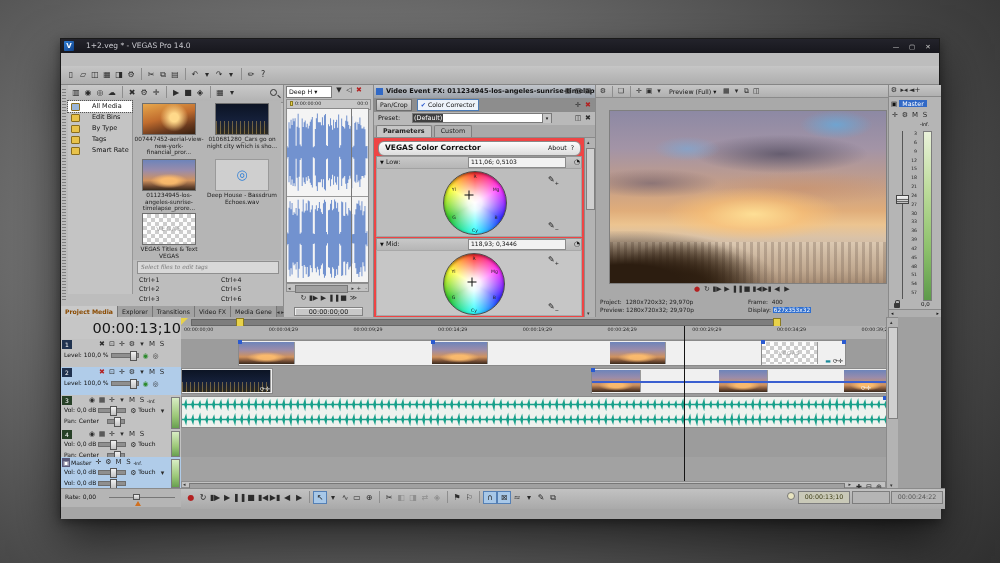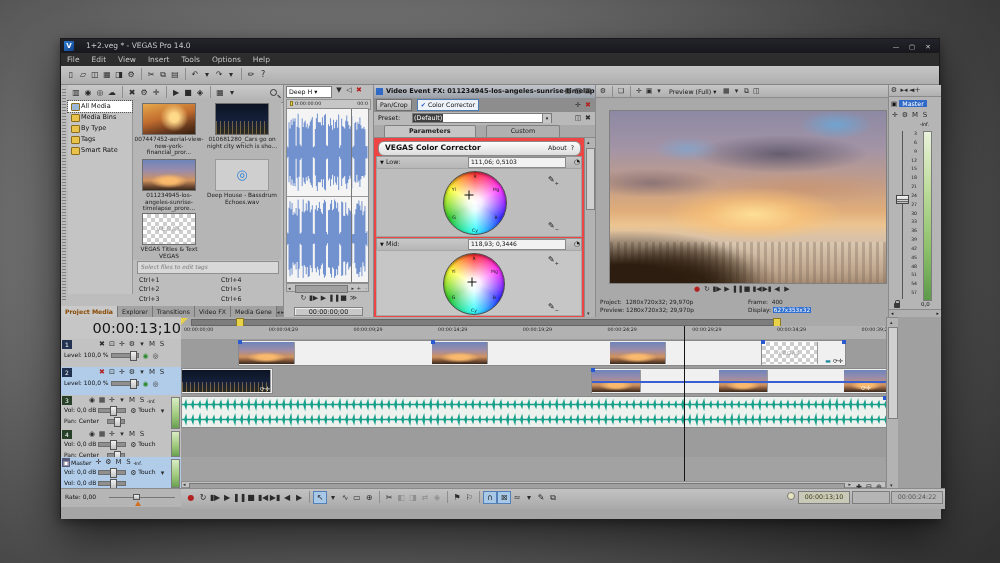--- a/index.html
+++ b/index.html
@@ -27,21 +27,21 @@
   .sep{display:inline-block;width:3px;height:12px;border-right:1px solid #8e8e8e;margin:0 3px 0 1px;vertical-align:top;}
   
   .dock{left:0;top:46px;width:880px;height:232px;}
   .panel{background:#bdbdbd;border-right:1px solid #8a8a8a;}
   .grip{position:absolute;left:1px;top:4px;bottom:4px;width:4px;background:repeating-linear-gradient(180deg,#7f7f7f 0 1px,transparent 1px 3px);}
   
   .mtb{position:absolute;left:7px;top:0;right:0;height:15px;background:linear-gradient(#c9c9c9,#b2b2b2);border-bottom:1px solid #8d8d8d;padding:1px 2px;}
   .searchic{position:absolute;right:6px;top:3px;width:7px;height:7px;border:1.2px solid #333;border-radius:50%;}
   .searchic::after{content:"";position:absolute;left:6px;top:6px;width:4px;height:1.2px;background:#333;transform:rotate(45deg);}
   .tree{position:absolute;left:7px;top:16px;width:64px;bottom:12px;background:#c4c4c4;border-right:1px solid #979797;font-size:6.5px;}
-  .titem{position:relative;height:11px;line-height:11px;padding-left:13px;white-space:nowrap;}
+  .titem{position:relative;height:11px;line-height:11px;padding-left:24px;white-space:nowrap;}
   .titem .fold{position:absolute;left:3px;top:2px;width:7px;height:6px;background:#e8c24a;border:1px solid #8a6d1d;border-radius:1px;}
   .titem.on{background:#fff;outline:1px dotted #555;}
   .thumbs{position:absolute;left:72px;top:16px;right:2px;bottom:46px;background:#b5b5b5;overflow:hidden;}
   .mcell{position:absolute;width:70px;text-align:center;font-size:5.8px;line-height:6.5px;color:#1c1c1c;}
   .mthumb{width:52px;height:30px;margin:0 auto 1px;border:1px solid #6f6f6f;background:#888;position:relative;}
   .bridge{background:radial-gradient(circle at 60% 45%, #ffd98a 0 12%, rgba(255,200,90,0) 40%),linear-gradient(165deg,#e8a84c 0%,#c06c2e 45%,#6b3a1e 75%,#38200f 100%);}
   .night{background:linear-gradient(180deg,#0c1424 0%,#15203a 55%,#2c2a22 100%);}
   .night::after{content:"";position:absolute;left:0;right:0;bottom:0;height:45%;background:repeating-linear-gradient(90deg,rgba(255,205,100,.75) 0 1px,transparent 1px 4px);opacity:.5;}
   .la{background:radial-gradient(ellipse 60% 40% at 50% 70%, rgba(255,190,110,.9) 0 25%, rgba(255,190,110,0) 60%),linear-gradient(180deg,#6d84ba 0%,#9a8caa 35%,#d0925e 68%,#6e4a33 88%,#3a2a1c 100%);}
   .checker{background-color:#fdfdfd;background-image:linear-gradient(45deg,#cdcdcd 25%,transparent 25%,transparent 75%,#cdcdcd 75%),linear-gradient(45deg,#cdcdcd 25%,transparent 25%,transparent 75%,#cdcdcd 75%);background-size:8px 8px;background-position:0 0,4px 4px;}
@@ -60,21 +60,21 @@
   .hscroll{position:absolute;height:9px;background:#c2c2c2;border:1px solid #8f8f8f;font-size:5px;line-height:8px;color:#333;}
   .hthumb{position:absolute;top:1px;height:6px;background:#a0a0a0;border:1px solid #777;}
   .timebox{background:#c8c8c8;border:1px solid #828282;box-shadow:inset 1px 1px 0 #efefef;font-size:6.5px;text-align:center;color:#222;}
   
   .fxtitle{position:absolute;left:0;top:0;right:0;height:13px;background:linear-gradient(#c2c6cc,#9ba1a9);border-bottom:1px solid #777;font-size:6.6px;font-weight:bold;line-height:12px;color:#101010;white-space:nowrap;overflow:hidden;}
   .fxchain{position:absolute;left:0;top:13px;right:0;height:14px;background:#8d8d8d;border-bottom:1px solid #747474;padding:1px 2px;}
   .chainbtn{display:inline-block;height:10px;line-height:10px;background:linear-gradient(#d6d6d6,#b7b7b7);border:1px solid #6e6e6e;font-size:6.2px;padding:0 3px;vertical-align:top;}
   .chainbtn.on{background:#eef3fa;border-color:#4a7ab5;}
   .fxpreset{position:absolute;left:0;top:27px;right:0;height:13px;background:#b9b9b9;font-size:6.4px;line-height:12px;}
   .fxtabs{position:absolute;left:0;top:40px;right:0;height:12px;background:#a9a9a9;font-size:6.4px;line-height:11px;}
-  .fxtab{display:inline-block;padding:0 24px;height:11px;background:#b0b0b0;border:1px solid #808080;border-bottom:none;color:#222;margin-left:10px;border-radius:2px 2px 0 0;}
+  .fxtab{display:inline-block;padding:0 6px;height:11px;background:#b0b0b0;border:1px solid #808080;border-bottom:none;color:#222;margin-left:2px;border-radius:2px 2px 0 0;}
   .fxtab.on{background:#c6c6c6;font-weight:bold;}
   .fxbody{position:absolute;left:0;top:52px;right:0;bottom:0;background:#ef4444;border-top:1px solid #8a8a8a;}
   .vscroll{position:absolute;right:0;top:0;width:10px;bottom:0;background:#b3b3b3;border-left:1px solid #8a8a8a;font-size:5px;text-align:center;color:#333;}
   .vthumb{position:absolute;left:1px;width:7px;background:#d0d0d0;border:1px solid #808080;}
   .plughdr{position:absolute;left:4px;top:3px;right:14px;height:13px;background:linear-gradient(#fdfdfd,#dcdcdc);border:1px solid #8a8a8a;border-radius:6px;font-size:7.5px;font-weight:bold;line-height:12px;padding:0 6px;}
   .sect{position:absolute;left:2px;right:13px;}
   .secthdr{height:12px;font-size:6.4px;line-height:11px;background:linear-gradient(#c8c8c8,#b4b4b4);border:1px solid #979797;}
   .valbox{position:absolute;top:1px;height:9px;background:#f2f2f2;border:1px solid #8a8a8a;font-size:6px;line-height:8px;padding:0 2px;}
   .wheel{position:absolute;border-radius:50%;border:1px solid #4c4c4c;
     background:radial-gradient(circle,#ffffff 0%,rgba(255,255,255,.9) 16%,rgba(255,255,255,0) 72%),conic-gradient(#ff2020 0deg,#ff20ff 60deg,#2020ff 120deg,#20ffff 180deg,#20c020 240deg,#ffff20 300deg,#ff2020 360deg);
@@ -149,35 +149,32 @@
  <div class="app abs">
 
   <div class="titlebar abs">
     <span class="appicon">V</span>
     <span class="wtitle">1+2.veg * - VEGAS Pro 14.0</span>
     <span class="wctl">
       <span>—</span><span>▢</span><span>✕</span>
     </span>
   </div>
 
-  <div class="menubar abs">
-    <span>File</span><span>Edit</span><span>View</span><span>Insert</span><span>Tools</span><span>Options</span><span>Help</span>
-  </div>
 
   <div class="toolbar abs"><span class="ic">▯</span><span class="ic">▱</span><span class="ic">◫</span><span class="ic">▦</span><span class="ic">◨</span><span class="ic">⚙</span><span class="sep"></span><span class="ic">✂</span><span class="ic">⧉</span><span class="ic">▤</span><span class="sep"></span><span class="ic">↶</span><span class="ic">▾</span><span class="ic">↷</span><span class="ic">▾</span><span class="sep"></span><span class="ic">✏</span><span class="ic">?</span></div>
 
   <div class="dock abs">
 
     <div class="panel abs" style="left:0;top:0;width:223px;height:221px;">
       <div class="grip"></div>
       <div class="mtb"><span class="ic">▥</span><span class="ic">◉</span><span class="ic">◎</span><span class="ic">☁</span><span class="sep"></span><span class="ic">✖</span><span class="ic">⚙</span><span class="ic">✛</span><span class="sep"></span><span class="ic">▶</span><span class="ic">■</span><span class="ic">◈</span><span class="sep"></span><span class="ic">▦</span><span class="ic">▾</span></div>
       <span class="searchic abs" style="right:6px;top:4px;"></span>
       <div class="tree">
         <div class="titem on"><span class="fold" style="background:#9ab6d8;"></span><span>All Media</span></div>
-        <div class="titem"><span class="fold"></span><span>Media Bins</span></div>
+        <div class="titem"><span class="fold"></span><span>Edit Bins</span></div>
         <div class="titem"><span class="fold"></span><span>By Type</span></div>
         <div class="titem"><span class="fold"></span><span>Tags</span></div>
         <div class="titem"><span class="fold"></span><span>Smart Rate</span></div>
       </div>
       <div class="thumbs">
         <div class="mcell" style="left:1px;top:2px;">
           <div class="mthumb bridge"></div>
           <div>007447452-aerial-view-new-york-financial_pror...</div>
         </div>
         <div class="mcell" style="left:74px;top:2px;">

